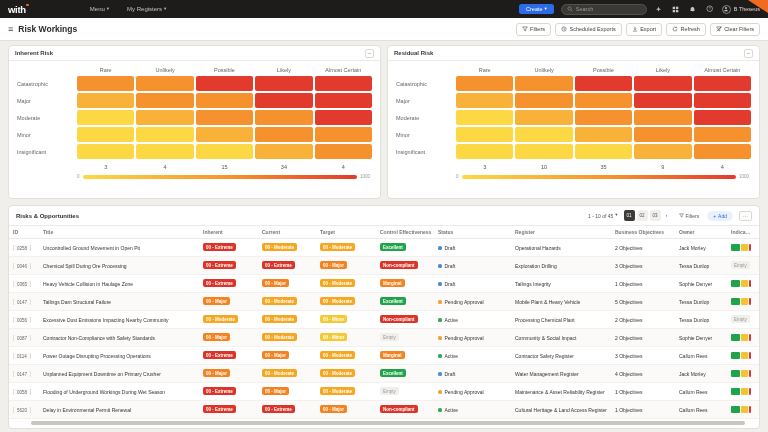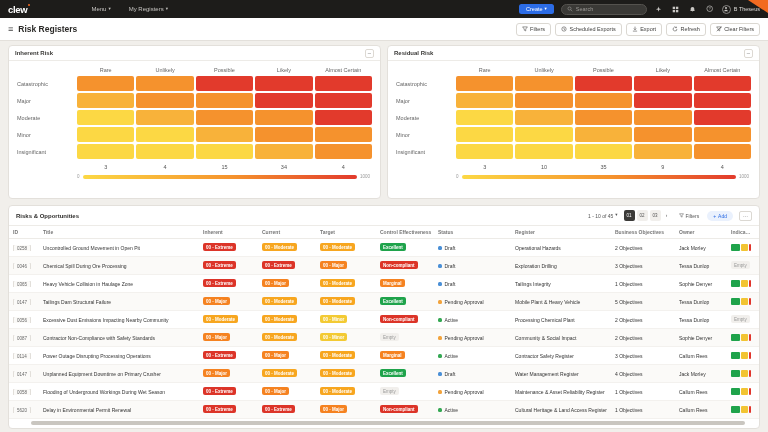--- a/index.html
+++ b/index.html
@@ -104,21 +104,21 @@
   .ind-bar { display:flex; gap:1px; align-items:center; }
   .ind-seg { height:7px; border-radius:1px; }
   .hscroll { height:4px; background:#c9c6c0; border-radius:2px; margin:2px 6px 3px 22px;
     width:calc(100% - 36px); cursor:pointer; }
 </style>
 </head>
 <body>
 
 <nav class="topnav">
   <div class="logo">
-    <span>clew</span>
+    <span>with</span>
     <span class="logo-dot"></span>
   </div>
   <div class="nav-item first">
     <span>Menu</span>
     <span class="caret">▾</span>
   </div>
   <div class="nav-item">
     <span>My Registers</span>
     <span class="caret">▾</span>
   </div>
@@ -169,21 +169,21 @@
           </svg>
       </span>
       <span>B Theseus</span>
     </div>
   </div>
   <div class="corner-ribbon"></div>
 </nav>
 
 <header class="page-header">
   <span class="hamburger">≡</span>
-  <h1 class="page-title">Risk Registers</h1>
+  <h1 class="page-title">Risk Workings</h1>
   <div class="header-actions">
     <button class="hdr-btn">
       <span>
           <svg width="6" height="6" viewBox="0 0 10 10">
             <path d="M1 1.5h8L6.2 5v3.2L3.8 7V5z" fill="none" stroke="currentColor" stroke-width="0.9"></path>
           </svg>
         </span>
       <span>Filters</span>
     </button>
     <button class="hdr-btn">

